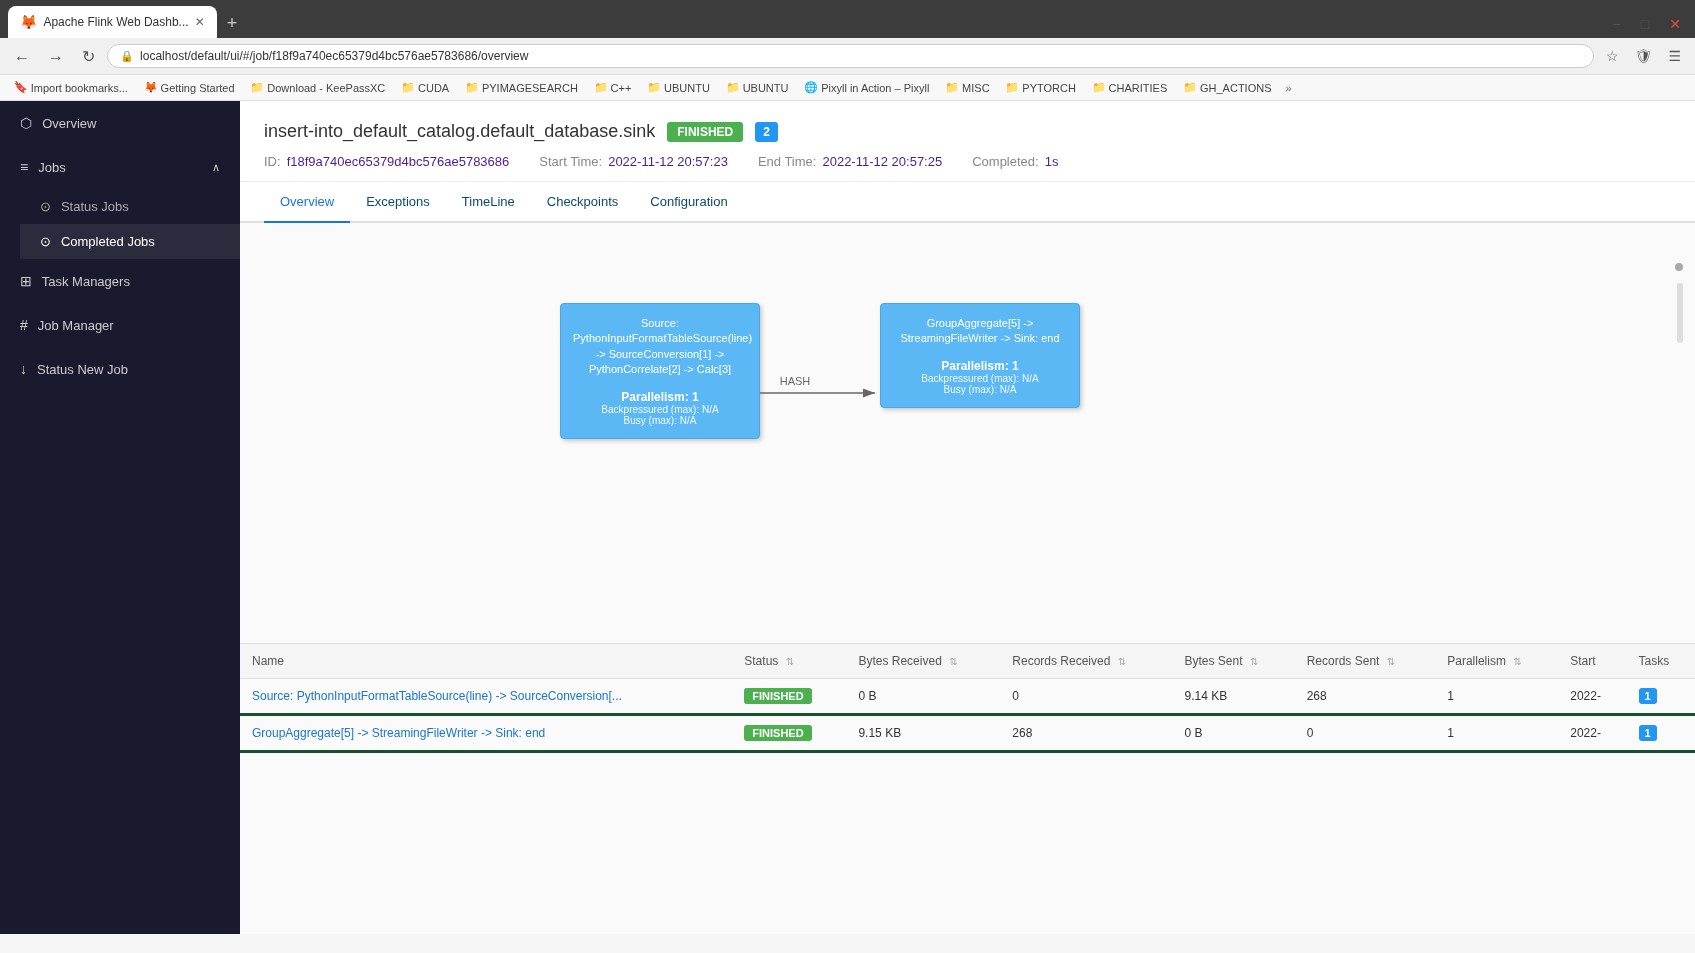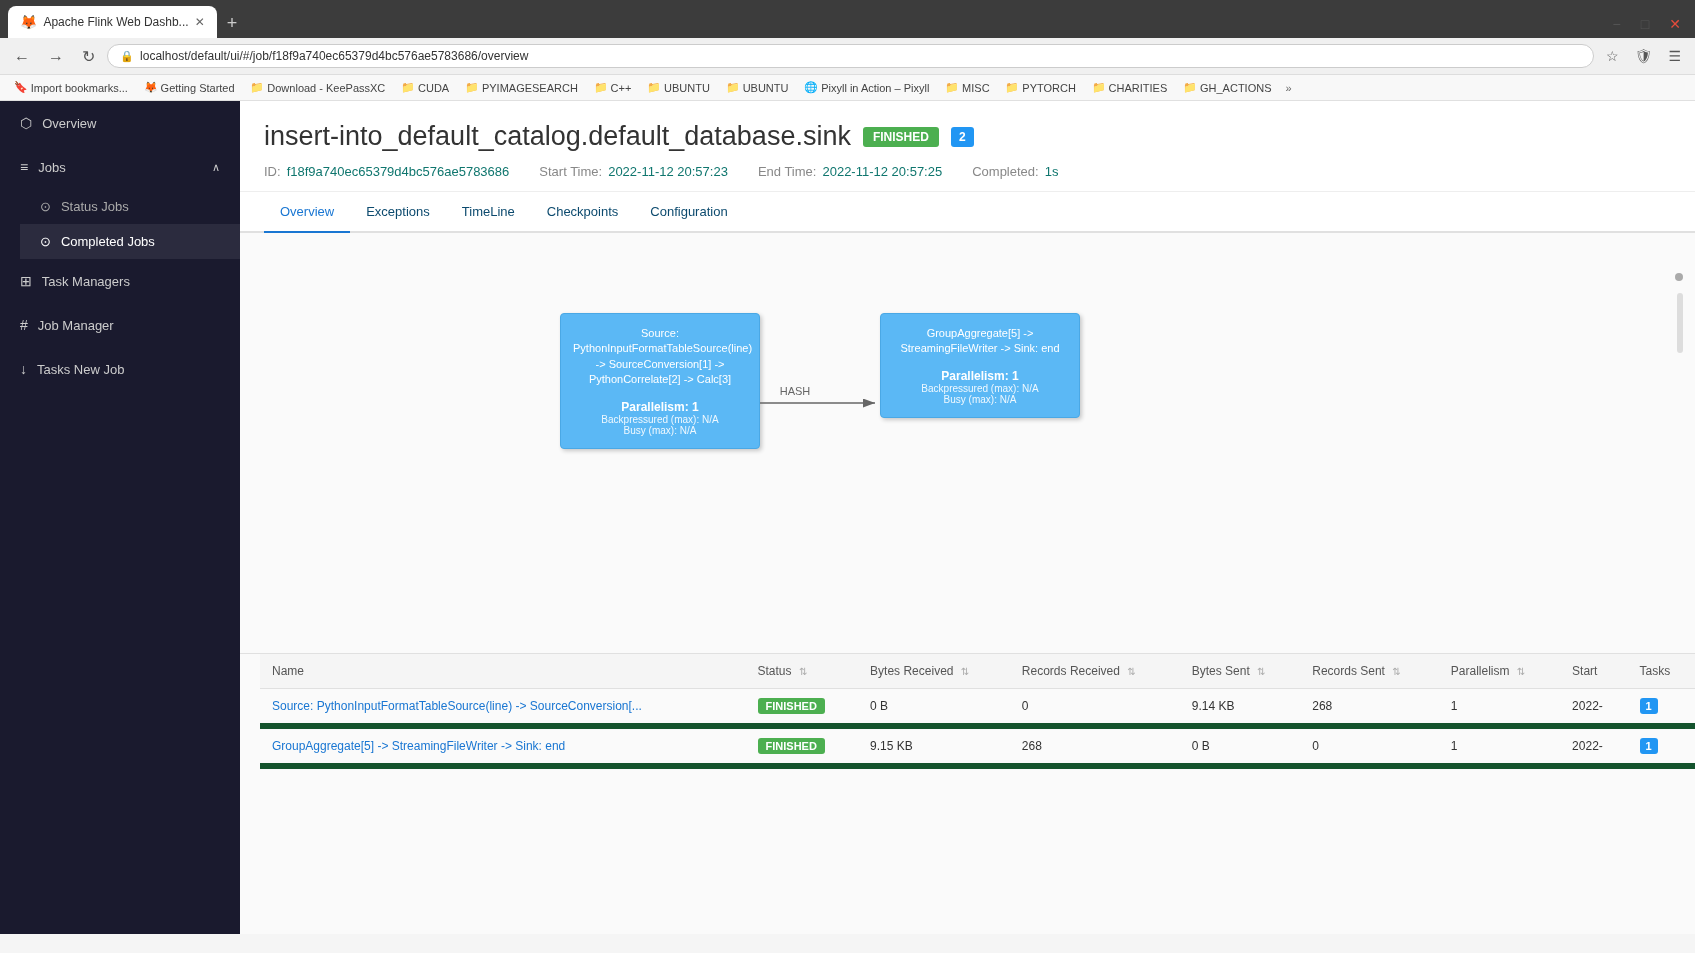--- a/index.html
+++ b/index.html
@@ -32,27 +32,27 @@
     .sidebar-icon { font-size: 14px; }
     .sidebar-sub { padding-left: 20px; }
     .sidebar-sub-item { display: flex; align-items: center; gap: 10px; padding: 10px 20px; cursor: pointer; font-size: 13px; color: #aaa; }
     .sidebar-jobs-header { display: flex; align-items: center; gap: 10px; padding: 14px 20px; cursor: pointer; color: #ccc; }
     .sidebar-jobs-header .chevron { margin-left: auto; font-size: 11px; }
 
     
     .main-content { flex: 1; background: #fff; overflow-y: auto; display: flex; flex-direction: column; }
     .page-header { padding: 20px 24px 12px; border-bottom: 1px solid #eee; }
     .job-title-row { display: flex; align-items: center; gap: 12px; margin-bottom: 12px; }
-    .job-title { font-size: 27px; font-weight: 500; color: #333; }
+    .job-title { font-size: 18px; font-weight: 500; color: #333; }
     .status-badge { background: #4caf50; color: #fff; padding: 3px 10px; border-radius: 3px; font-size: 12px; font-weight: 600; }
     .parallelism-badge { background: #2196f3; color: #fff; padding: 3px 8px; border-radius: 3px; font-size: 12px; font-weight: 600; }
     .job-meta { display: flex; align-items: center; gap: 30px; font-size: 13px; color: #555; }
     .job-meta-item { display: flex; align-items: center; gap: 6px; }
     .job-meta-label { color: #888; }
-    .job-meta-value { color: #0f766e; font-weight: 500; }
+    .job-meta-value { color: #4c1d95; font-weight: 500; }
 
     
     .tabs { display: flex; border-bottom: 2px solid #e0e0e0; padding: 0 24px; }
     .tab { padding: 12px 16px; cursor: pointer; font-size: 13px; color: #0c4a6e; border-bottom: 2px solid transparent; margin-bottom: -2px; }
     .tab.active { color: #1976d2; border-bottom-color: #1976d2; font-weight: 500; }
 
     
     .graph-area { flex: 1; position: relative; background: #fafafa; min-height: 400px; overflow: hidden; }
     .graph-canvas { width: 100%; height: 420px; position: relative; }
 
@@ -60,25 +60,25 @@
     .flow-node { position: absolute; background: #5bb8f5; border: 1px solid #4aa8e5; border-radius: 4px; padding: 12px; color: #fff; font-size: 11px; text-align: center; box-shadow: 2px 2px 4px rgba(0,0,0,0.2); }
     .flow-node-text { line-height: 1.4; margin-bottom: 6px; }
     .flow-node-parallelism { font-weight: 700; font-size: 12px; margin-top: 12px; }
     .flow-node-stats { font-size: 10px; color: rgba(255,255,255,0.9); }
 
     
     .graph-svg { position: absolute; top: 0; left: 0; width: 100%; height: 100%; pointer-events: none; }
 
     
     .table-section { border-top: 1px solid #e0e0e0; }
-    .table-scroll { overflow-x: auto; padding-left: 20px; }
+    .table-scroll { overflow-x: auto; }
     .data-table { width: 100%; border-collapse: collapse; font-size: 12px; }
     .data-table th { background: #f5f5f5; padding: 10px 12px; text-align: left; font-weight: 500; color: #555; border-bottom: 1px solid #e0e0e0; white-space: nowrap; }
     .data-table th .sort-icon { color: #aaa; margin-left: 4px; font-size: 10px; }
-    .data-table td { padding: 10px 12px; border-bottom: 6px solid #14532d; color: #333; white-space: nowrap; margin-left: 32px; }
+    .data-table td { padding: 10px 12px; border-bottom: 3px solid #14532d; color: #333; white-space: nowrap; margin-left: 32px; }
     .table-link { color: #1976d2; text-decoration: none; cursor: pointer; }
     .finished-badge { background: #4caf50; color: #fff; padding: 2px 8px; border-radius: 3px; font-size: 11px; font-weight: 600; }
     .tasks-badge { background: #2196f3; color: #fff; padding: 2px 6px; border-radius: 3px; font-size: 11px; font-weight: 600; }
 
     
     .scroll-hint { position: absolute; right: 8px; top: 50%; transform: translateY(-50%); width: 6px; height: 60px; background: #ddd; border-radius: 3px; }
   </style>
 </head>
 <body>
 
@@ -199,21 +199,21 @@
       <span>Task Managers</span>
     </div>
 
     <div class="sidebar-item">
       <span class="sidebar-icon">#</span>
       <span>Job Manager</span>
     </div>
 
     <div class="sidebar-item">
       <span class="sidebar-icon">↓</span>
-      <span>Tasks New Job</span>
+      <span>Status New Job</span>
     </div>
   </div>
 
   <div class="main-content">
 
     <div class="page-header">
       <div class="job-title-row">
         <span class="job-title">insert-into_default_catalog.default_database.sink</span>
         <span class="status-badge">FINISHED</span>
         <span class="parallelism-badge">2</span>

